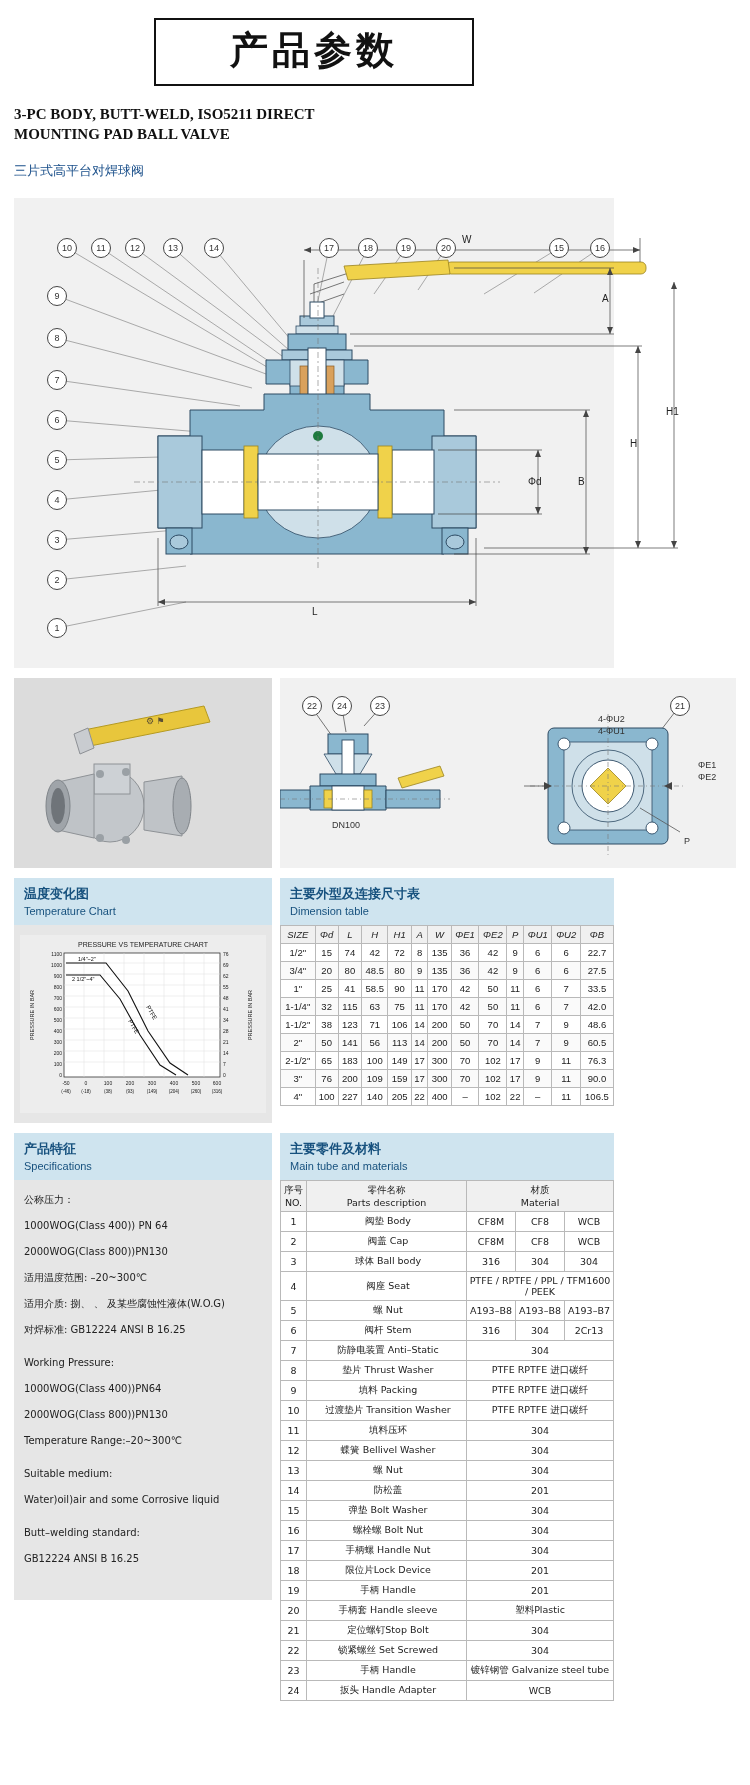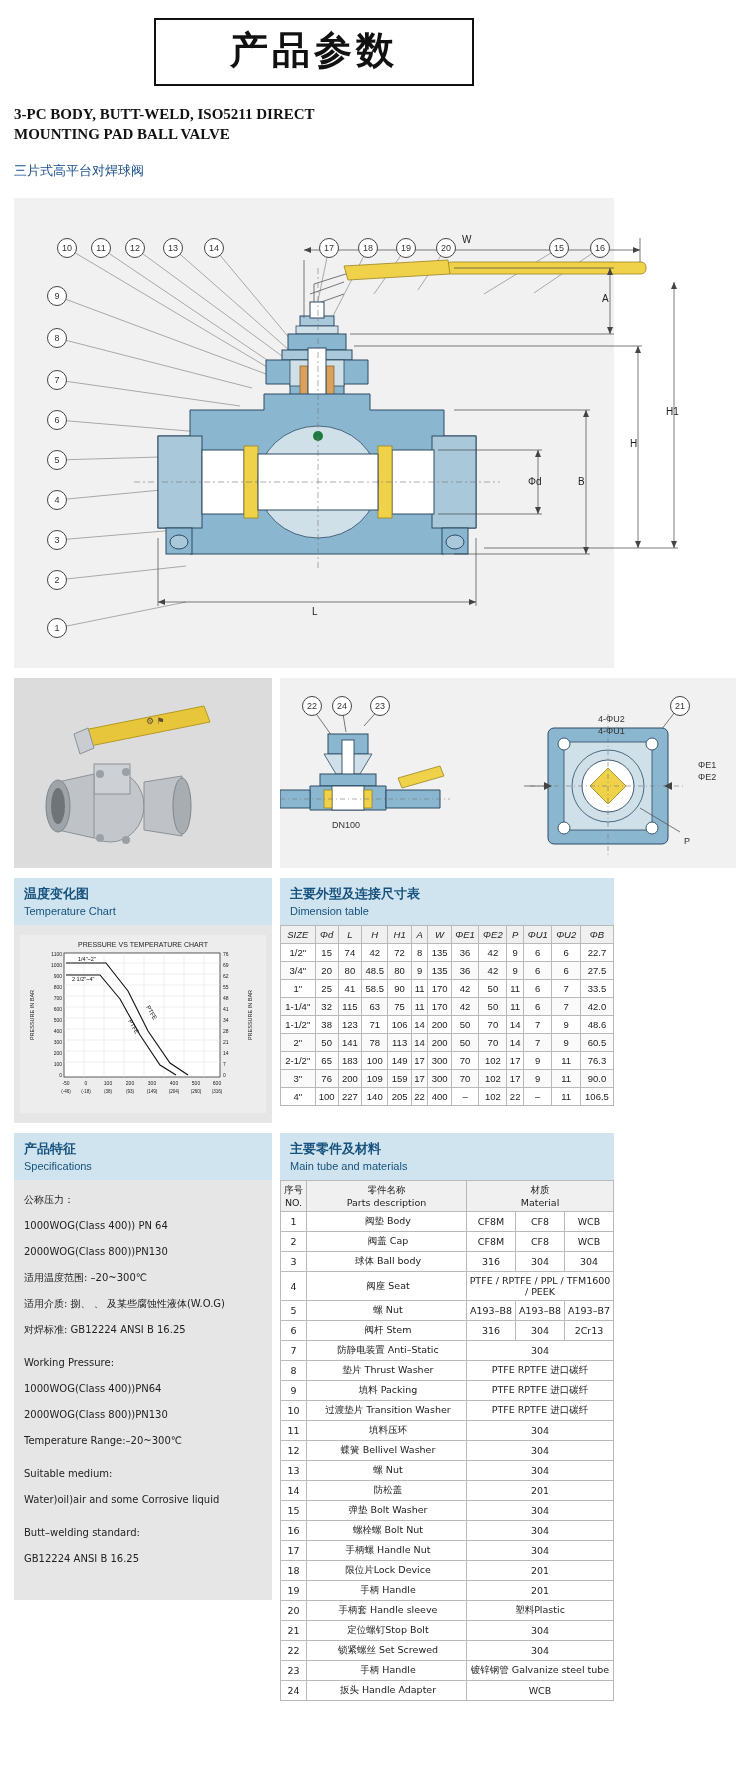--- a/index.html
+++ b/index.html
@@ -571,21 +571,21 @@
               <td>70</td>
               <td>14</td>
               <td>7</td>
               <td>9</td>
               <td>48.6</td>
             </tr>
             <tr>
               <td>2"</td>
               <td>50</td>
               <td>141</td>
-              <td>78</td>
+              <td>56</td>
               <td>113</td>
               <td>14</td>
               <td>200</td>
               <td>50</td>
               <td>70</td>
               <td>14</td>
               <td>7</td>
               <td>9</td>
               <td>60.5</td>
             </tr>

